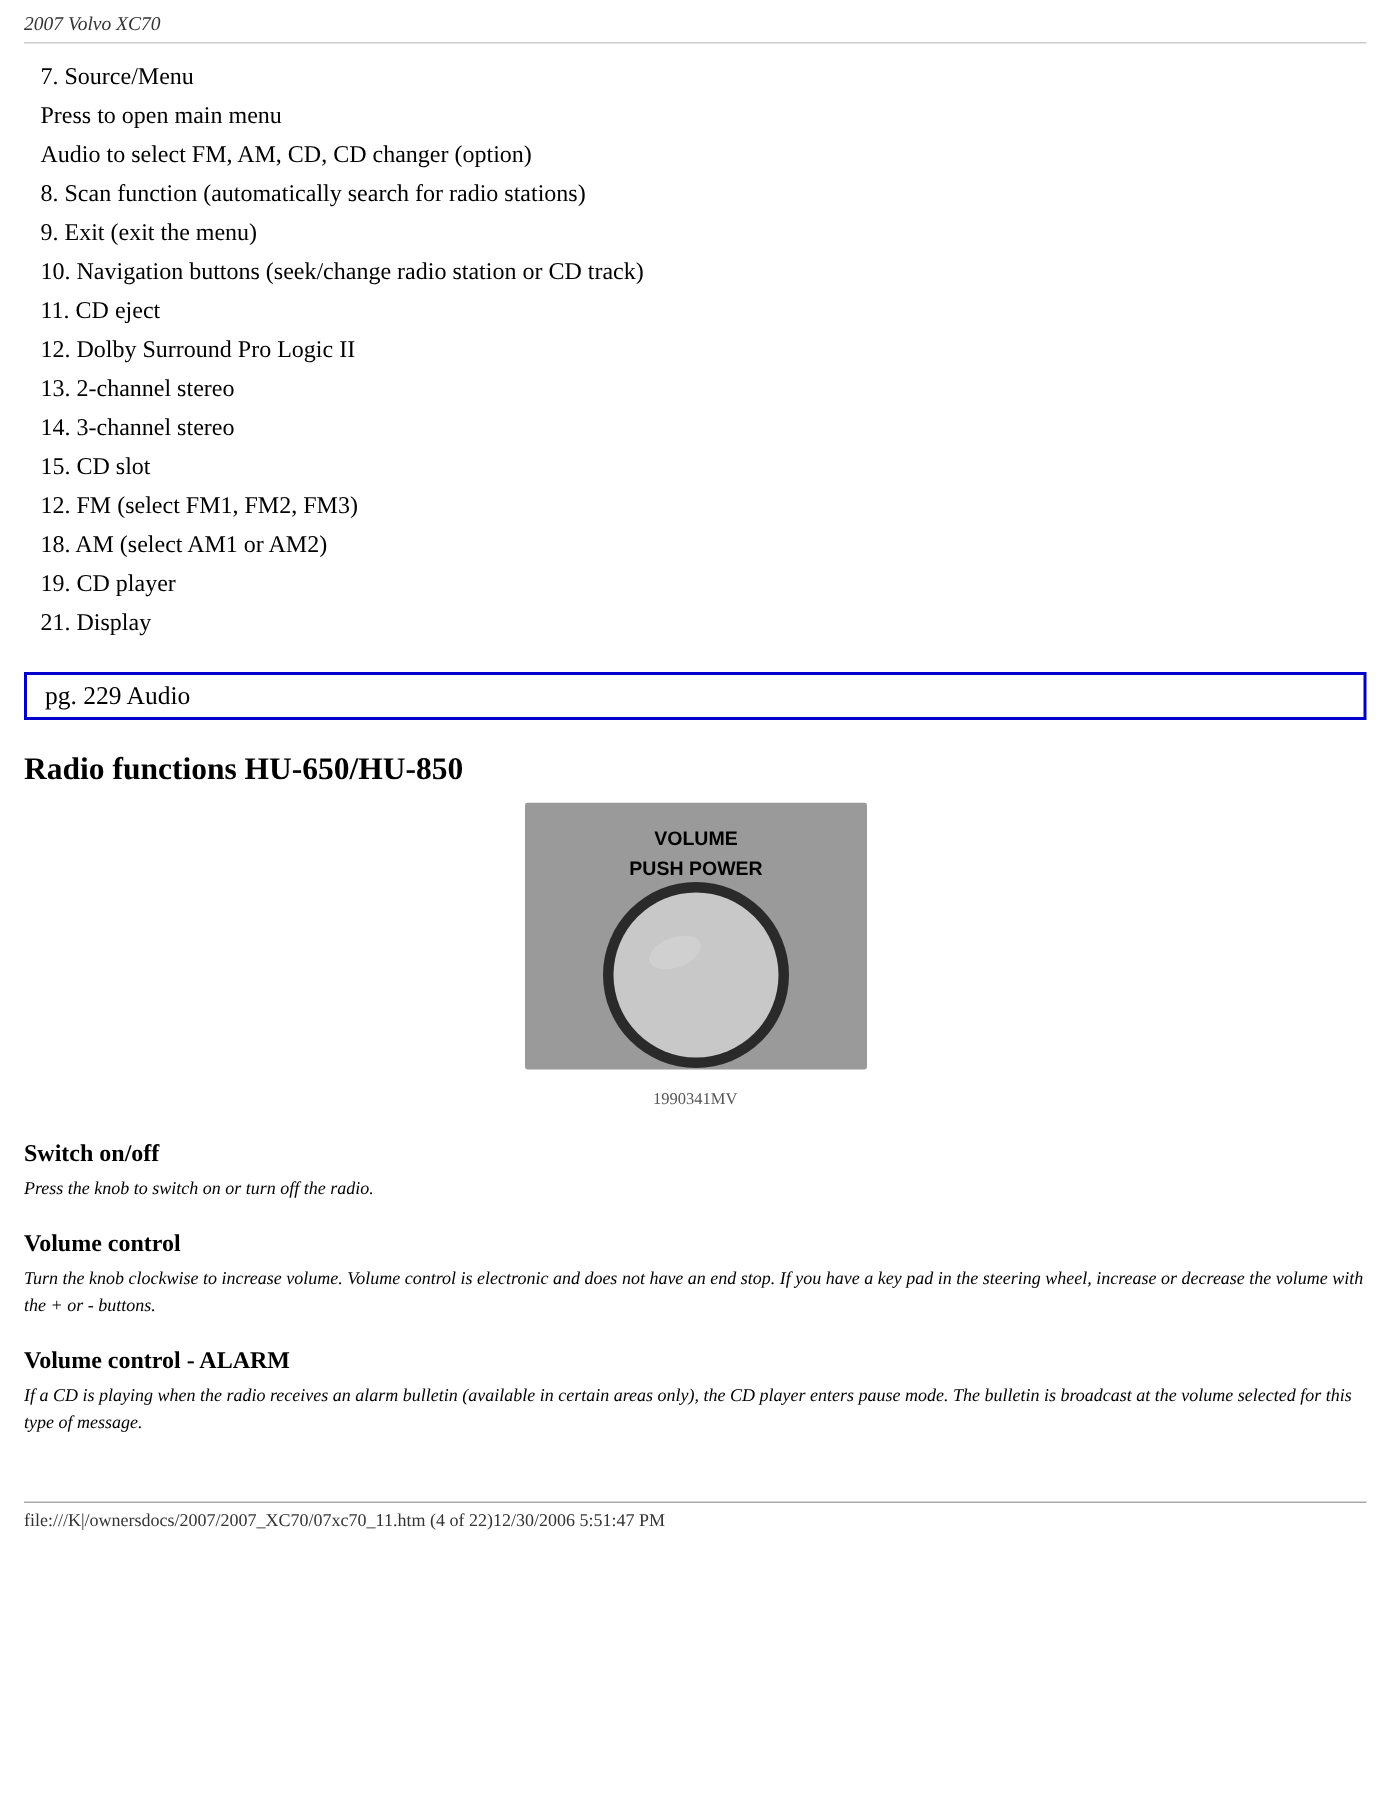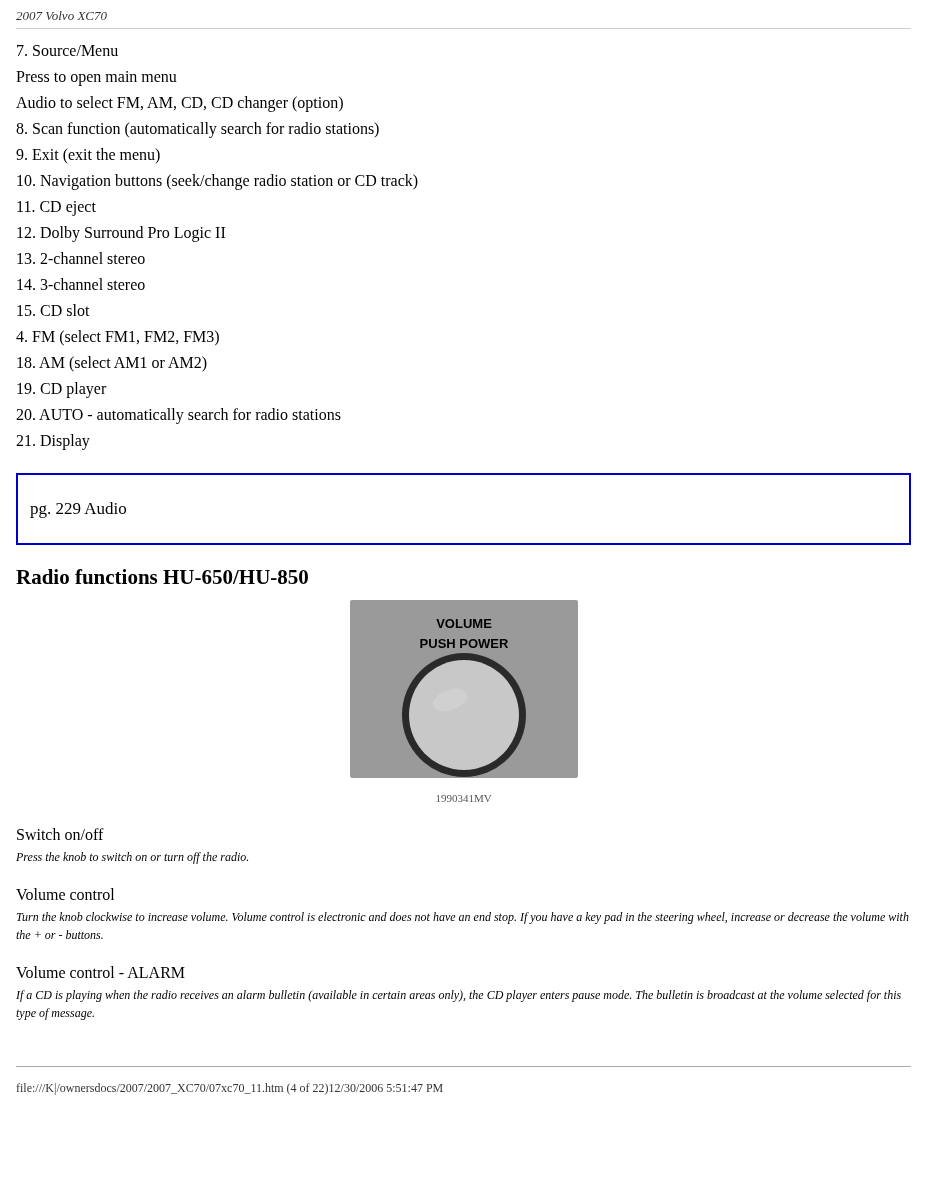--- a/index.html
+++ b/index.html
@@ -21,33 +21,33 @@
     .title-bar {
       font-size: 13px;
       color: #333;
       margin-bottom: 10px;
       border-bottom: 1px solid #ccc;
       padding-bottom: 4px;
       font-style: italic;
     }
 
     .numbered-list {
-      margin: 0;
+      margin: 11px;
       padding: 0;
       list-style: none;
     }
 
     .numbered-list li {
       margin: 2px 0;
       line-height: 1.5;
     }
 
     .page-box {
       border: 2px solid #0000cc;
-      padding: 24px 12px;
+      padding: 4px 12px;
       margin: 20px 0;
       display: block;
       font-size: 17px;
       color: #000;
     }
 
     .section-heading {
       font-size: 21px;
       font-weight: bold;
       margin: 16px 0 10px 0;
@@ -71,37 +71,37 @@
 
     .image-caption {
       font-size: 11px;
       color: #555;
       text-align: center;
       width: 230px;
       margin: 2px auto 0 auto;
     }
 
     .subsection-title {
-      font-weight: normal;
+      font-weight: bold;
       font-size: 16px;
       margin-top: 20px;
       margin-bottom: 4px;
     }
 
     .subsection-text {
       font-size: 12px;
       line-height: 1.5;
       margin-bottom: 4px;
       font-style: italic;
     }
 
     .footer-bar {
       margin-top: 30px;
       border-top: 1px solid #aaa;
-      padding-top: 14px;
+      padding-top: 4px;
       font-size: 12px;
       color: #333;
     }
 
     .spacer {
       height: 10px;
     }
   </style>
 </head>
 <body>
@@ -115,24 +115,23 @@
     <li>Press to open main menu</li>
     <li>Audio to select FM, AM, CD, CD changer (option)</li>
     <li>8. Scan function (automatically search for radio stations)</li>
     <li>9. Exit (exit the menu)</li>
     <li>10. Navigation buttons (seek/change radio station or CD track)</li>
     <li>11. CD eject</li>
     <li>12. Dolby Surround Pro Logic II</li>
     <li>13. 2-channel stereo</li>
     <li>14. 3-channel stereo</li>
     <li>15. CD slot</li>
-    <li>4. FM (select FM1, FM2, FM3)</li>
+    <li>12. FM (select FM1, FM2, FM3)</li>
     <li>18. AM (select AM1 or AM2)</li>
     <li>19. CD player</li>
-    <li>20. AUTO - automatically search for radio stations</li>
     <li>21. Display</li>
   </ul>
 
 <div class="page-box">pg. 229 Audio</div>
 
 <div class="section-heading">Radio functions HU-650/HU-850</div>
 
 <div class="image-container">
   <div class="knob-image">
     <svg class="knob-svg" width="228" height="190" viewBox="0 0 228 190">

